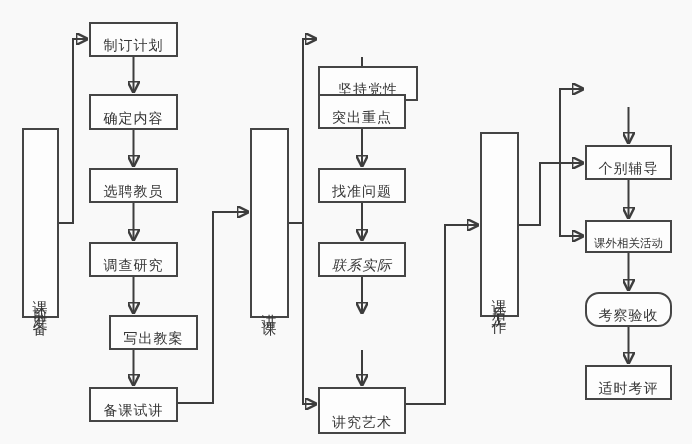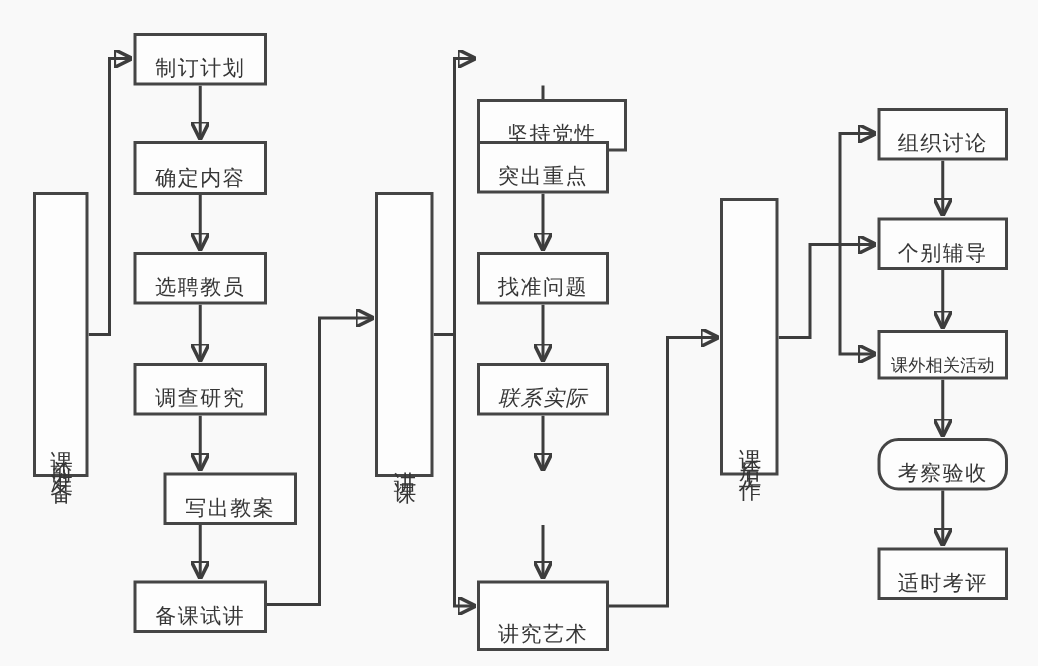--- a/index.html
+++ b/index.html
@@ -117,23 +117,20 @@
   <div class="node" style="left:318px;top:168px;width:88px;height:35px;">
     <span>找准问题</span>
   </div>
   <div class="node" style="left:318px;top:242px;width:88px;height:35px;font-style:italic;">
     <span>联系实际</span>
   </div>
   <div class="node" style="left:318px;top:387px;width:88px;height:47px;">
     <span>讲究艺术</span>
   </div>
 
-  <div class="node" style="left:585px;top:72px;width:87px;height:35px;">
-    <span>组织讨论</span>
-  </div>
   <div class="node" style="left:585px;top:145px;width:87px;height:35px;">
     <span>个别辅导</span>
   </div>
   <div class="node small-text" style="left:585px;top:220px;width:87px;height:33px;">
     <span>课外相关活动</span>
   </div>
   <div class="node" style="left:585px;top:292px;width:87px;height:35px;border-radius:14px;">
     <span>考察验收</span>
   </div>
   <div class="node" style="left:585px;top:365px;width:87px;height:35px;">

